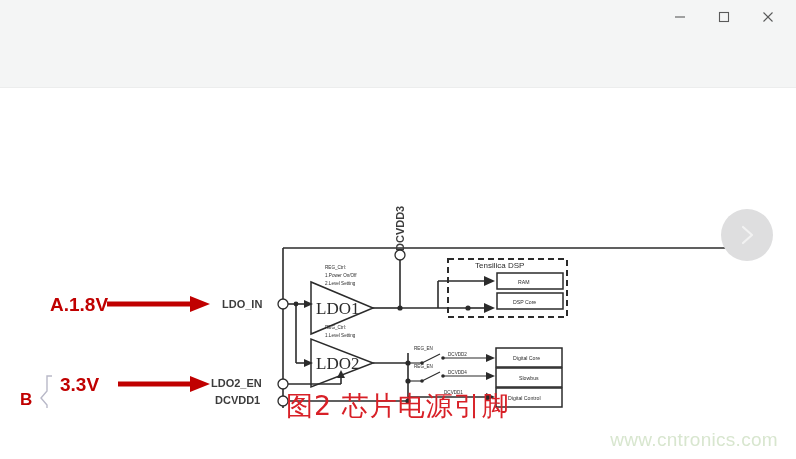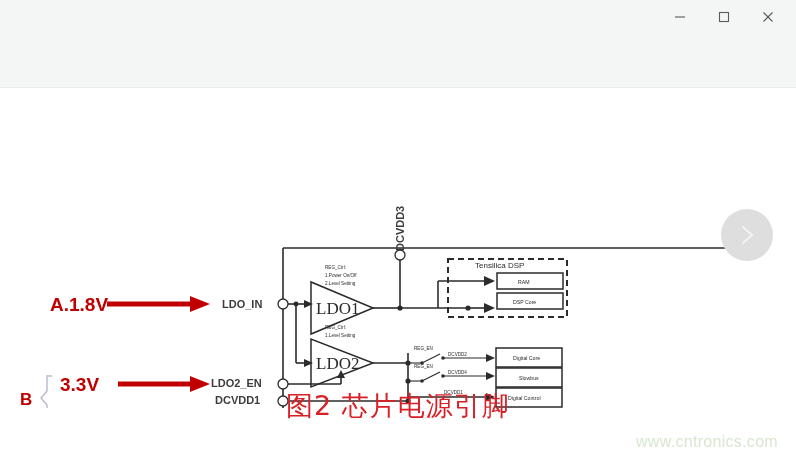--- a/index.html
+++ b/index.html
@@ -74,21 +74,21 @@
     font-weight: normal;
     letter-spacing: 1px;
     font-family: "DejaVu Sans", "Liberation Sans", sans-serif;
   }
 
   .watermark {
     position: absolute;
     right: 18px;
     bottom: 8px;
     color: #d8e6cf;
-    font-size: 16px;
+    font-size: 19px;
     letter-spacing: 0.3px;
     font-family: "Liberation Sans", sans-serif;
   }
 
   .nav-next {
     position: absolute;
     left: 721px;
     top: 209px;
     width: 52px;
     height: 52px;

